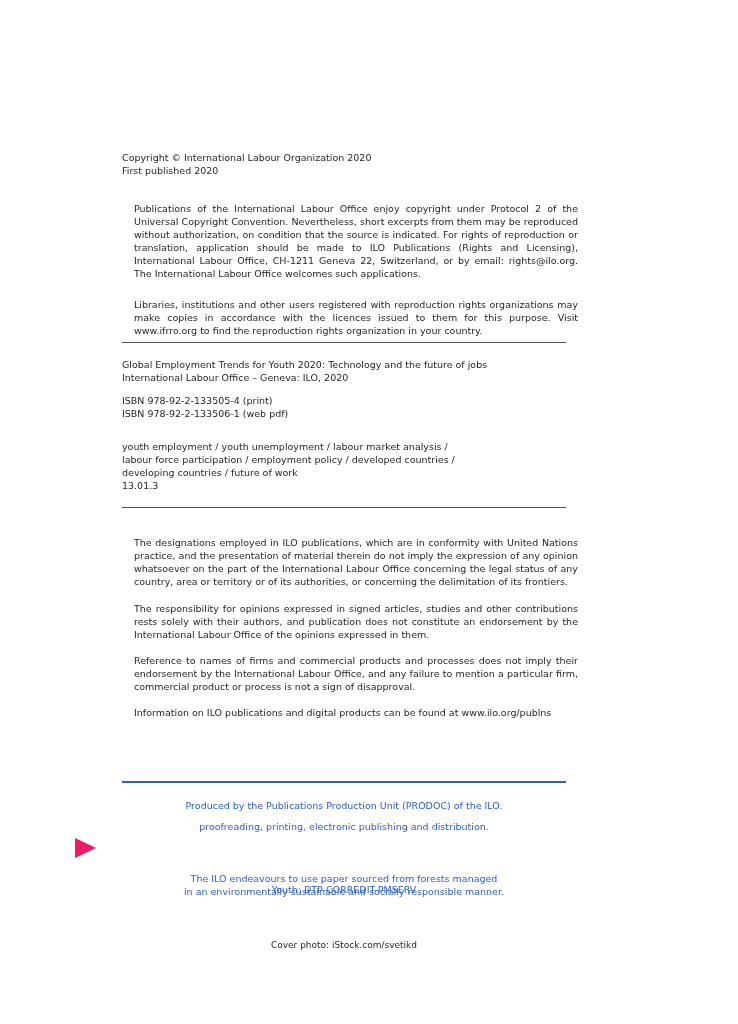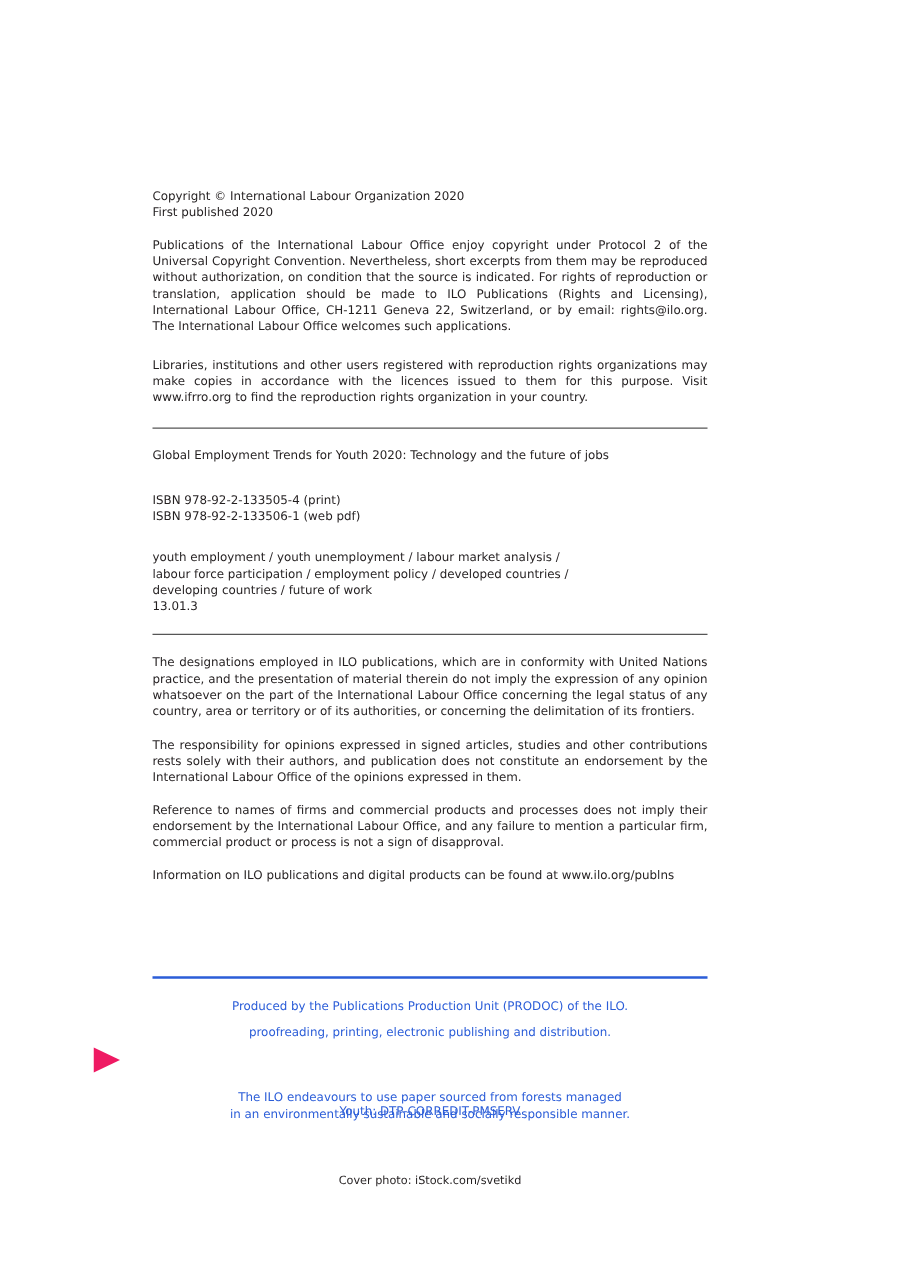--- a/index.html
+++ b/index.html
@@ -18,21 +18,21 @@
     font-size: 9.5px;
     line-height: 13px;
   }
   .sec {
     position: absolute;
     left: 122px;
     width: 444px;
   }
   .para {
     text-align: justify;
-    margin: 0;
+    margin: 12px;
   }
   .line { display: block; }
   .italic { }
   .rule {
     position: absolute;
     left: 122px;
     width: 444px;
     height: 1px;
     background: var(--rule_gray, #565656);
     border: none;
@@ -80,20 +80,21 @@
   </div>
 
   <p class="sec para" style="top:190px;">Publications of the International Labour Office enjoy copyright under Protocol 2 of the Universal Copyright Convention. Nevertheless, short excerpts from them may be reproduced without authorization, on condition that the source is indicated. For rights of reproduction or translation, application should be made to ILO Publications (Rights and Licensing), International Labour Office, CH-1211 Geneva 22, Switzerland, or by email: rights@ilo.org. The International Labour Office welcomes such applications.</p>
 
   <p class="sec para" style="top:286px;">Libraries, institutions and other users registered with reproduction rights organizations may make copies in accordance with the licences issued to them for this purpose. Visit www.ifrro.org to find the reproduction rights organization in your country.</p>
 
   <hr class="rule" style="top:342px;">
 
   <div class="sec" style="top:358px;">
     <span class="line italic">Global Employment Trends for Youth 2020: Technology and the future of jobs</span>
+    <span class="line">International Labour Office – Geneva: ILO, 2020</span>
   </div>
 
   <div class="sec" style="top:394px;">
     <span class="line">ISBN 978-92-2-133505-4 (print)</span>
     <span class="line">ISBN 978-92-2-133506-1 (web pdf)</span>
   </div>
 
   <div class="sec" style="top:440px;">
     <span class="line">youth employment / youth unemployment / labour market analysis /</span>
     <span class="line">labour force participation / employment policy / developed countries /</span>

